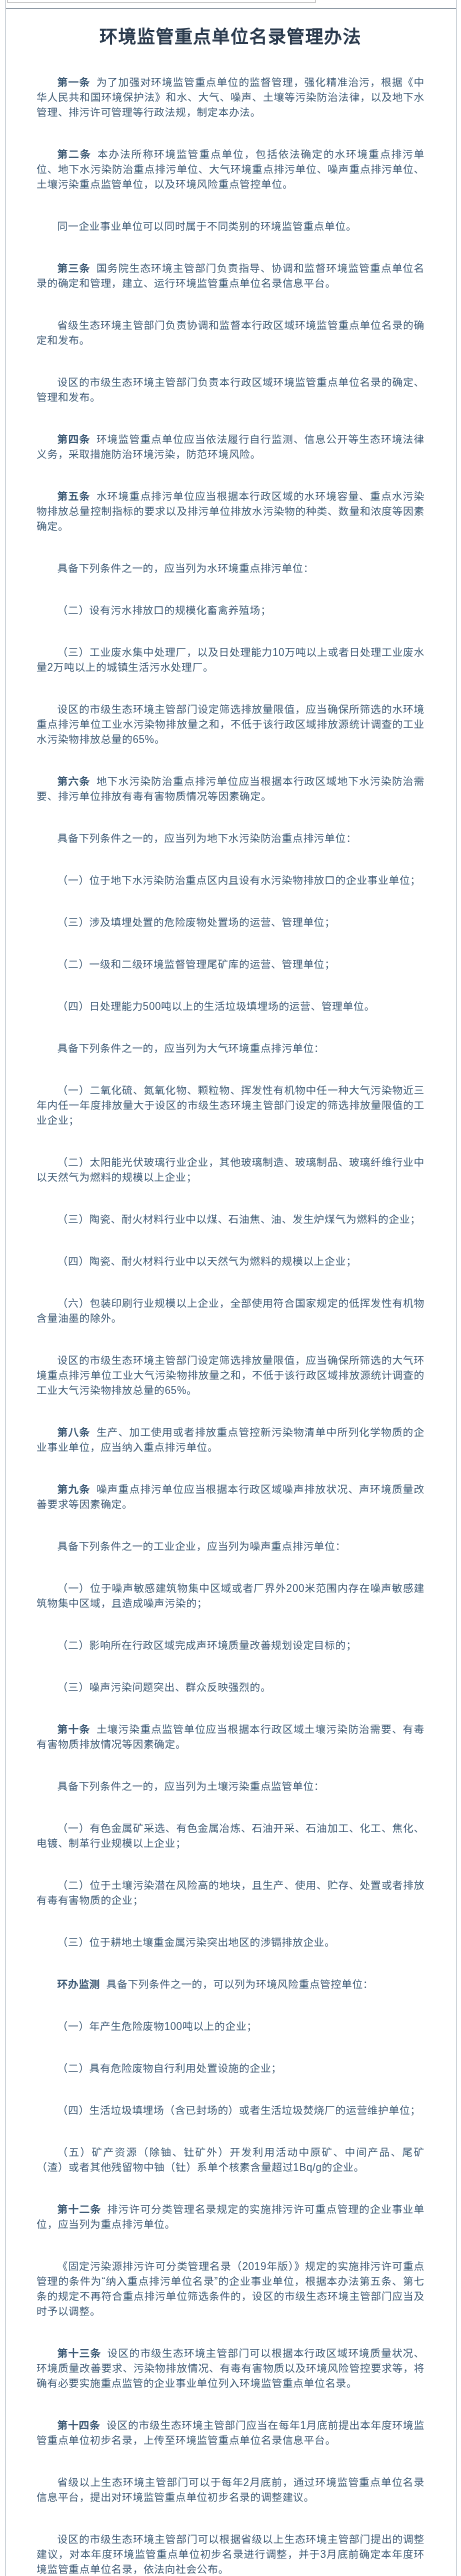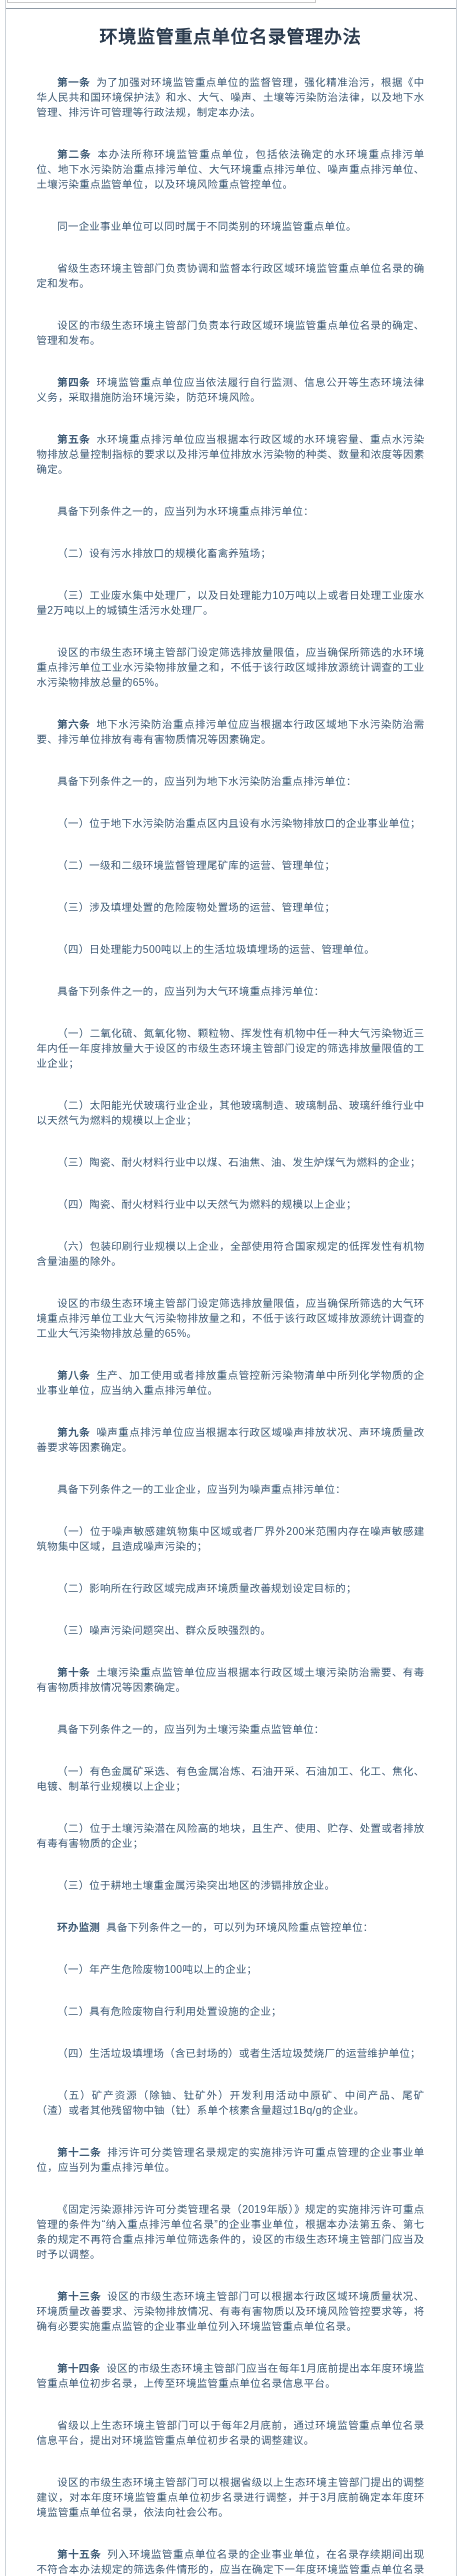--- a/index.html
+++ b/index.html
@@ -70,20 +70,21 @@
   <div class="doc">
     <h1 class="doc-title">环境监管重点单位名录管理办法</h1>
 
     <div id="paragraphs">
   <p class="para"><b class="prefix">第一条</b><span class="para-text">为了加强对环境监管重点单位的监督管理，强化精准治污，根据《中华人民共和国环境保护法》和水、大气、噪声、土壤等污染防治法律，以及地下水管理、排污许可管理等行政法规，制定本办法。</span></p>
 
   <p class="para"><b class="prefix">第二条</b><span class="para-text">本办法所称环境监管重点单位，包括依法确定的水环境重点排污单位、地下水污染防治重点排污单位、大气环境重点排污单位、噪声重点排污单位、土壤污染重点监管单位，以及环境风险重点管控单位。</span></p>
 
   <p class="para"><span class="para-text">同一企业事业单位可以同时属于不同类别的环境监管重点单位。</span></p>
 
+  <p class="para"><b class="prefix">第三条</b><span class="para-text">国务院生态环境主管部门负责指导、协调和监督环境监管重点单位名录的确定和管理，建立、运行环境监管重点单位名录信息平台。</span></p>
 
   <p class="para"><span class="para-text">省级生态环境主管部门负责协调和监督本行政区域环境监管重点单位名录的确定和发布。</span></p>
 
   <p class="para"><span class="para-text">设区的市级生态环境主管部门负责本行政区域环境监管重点单位名录的确定、管理和发布。</span></p>
 
   <p class="para"><b class="prefix">第四条</b><span class="para-text">环境监管重点单位应当依法履行自行监测、信息公开等生态环境法律义务，采取措施防治环境污染，防范环境风险。</span></p>
 
 
   <p class="para"><b class="prefix">第五条</b><span class="para-text">水环境重点排污单位应当根据本行政区域的水环境容量、重点水污染物排放总量控制指标的要求以及排污单位排放水污染物的种类、数量和浓度等因素确定。</span></p>
 
@@ -95,23 +96,23 @@
   <p class="para"><span class="para-text">（三）工业废水集中处理厂，以及日处理能力10万吨以上或者日处理工业废水量2万吨以上的城镇生活污水处理厂。</span></p>
 
   <p class="para"><span class="para-text">设区的市级生态环境主管部门设定筛选排放量限值，应当确保所筛选的水环境重点排污单位工业水污染物排放量之和，不低于该行政区域排放源统计调查的工业水污染物排放总量的65%。</span></p>
 
   <p class="para"><b class="prefix">第六条</b><span class="para-text">地下水污染防治重点排污单位应当根据本行政区域地下水污染防治需要、排污单位排放有毒有害物质情况等因素确定。</span></p>
 
   <p class="para"><span class="para-text">具备下列条件之一的，应当列为地下水污染防治重点排污单位：</span></p>
 
   <p class="para"><span class="para-text">（一）位于地下水污染防治重点区内且设有水污染物排放口的企业事业单位；</span></p>
 
+  <p class="para"><span class="para-text">（三）涉及填埋处置的危险废物处置场的运营、管理单位；</span></p>
+
   <p class="para"><span class="para-text">（二）一级和二级环境监督管理尾矿库的运营、管理单位；</span></p>
-
-  <p class="para"><span class="para-text">（三）涉及填埋处置的危险废物处置场的运营、管理单位；</span></p>
 
   <p class="para"><span class="para-text">（四）日处理能力500吨以上的生活垃圾填埋场的运营、管理单位。</span></p>
 
 
   <p class="para"><span class="para-text">具备下列条件之一的，应当列为大气环境重点排污单位：</span></p>
 
   <p class="para"><span class="para-text">（一）二氧化硫、氮氧化物、颗粒物、挥发性有机物中任一种大气污染物近三年内任一年度排放量大于设区的市级生态环境主管部门设定的筛选排放量限值的工业企业；</span></p>
 
   <p class="para"><span class="para-text">（二）太阳能光伏玻璃行业企业，其他玻璃制造、玻璃制品、玻璃纤维行业中以天然气为燃料的规模以上企业；</span></p>
 

